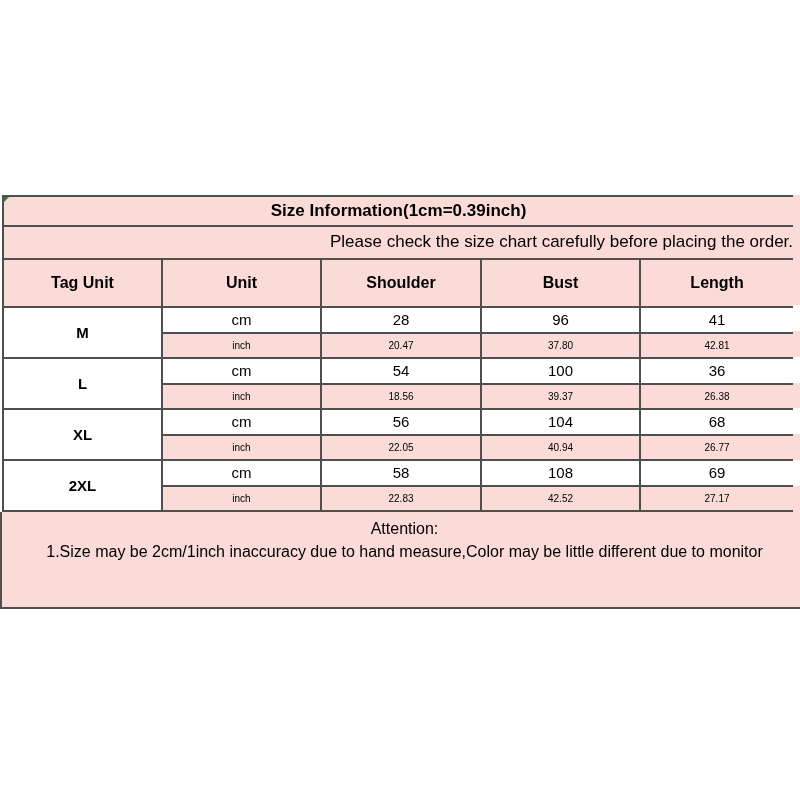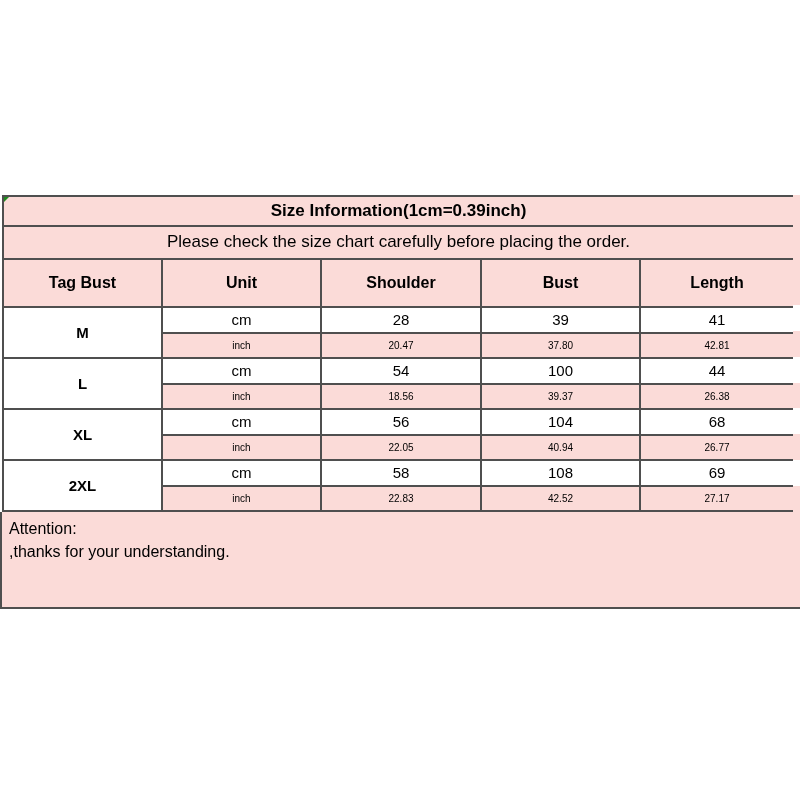--- a/index.html
+++ b/index.html
@@ -34,20 +34,21 @@
     position:relative;
   }
   .corner-marker{
     position:absolute;left:0;top:0;width:0;height:0;
     border-top:5px solid var(--marker);
     border-right:5px solid transparent;
   }
   tr.subtitle-row td{
     height:31px;background:var(--pink);
     font-size:17px;
+    text-align:right;
   }
   tr.header-row th{
     height:45px;background:var(--pink);
     font-weight:bold;font-size:16px;
   }
   tr.cm-row td{height:23px;background:#ffffff;font-size:15px;}
   tr.inch-row td{height:23px;background:var(--pink);font-size:10px;}
   td.tag-cell{
     background:#ffffff;
     font-weight:bold;font-size:18px;
@@ -67,21 +68,21 @@
       var(--pink) 291px, var(--pink) 317px);
   }
   .attention{
     position:absolute;left:0px;top:512px;
     width:800px;height:97px;
     box-sizing:border-box;
     background:var(--pink);
     border-left:2px solid var(--border);
     border-bottom:2px solid var(--border);
     padding:5px 0 0 7px;
-    text-align:left;
+    text-align:center;
     font-size:16px;line-height:23px;
     white-space:nowrap;
   }
   .attention div{white-space:nowrap;}
 </style>
 </head>
 <body>
 
 <div class="sheet">
 
@@ -97,47 +98,47 @@
       <tr class="title-row">
         <td colspan="5">
           <span class="corner-marker"></span>
           <span>Size Information(1cm=0.39inch)</span>
         </td>
       </tr>
       <tr class="subtitle-row">
         <td colspan="5">Please check the size chart carefully before placing the order.</td>
       </tr>
       <tr class="header-row">
-        <th>Tag Bust</th>
+        <th>Tag Unit</th>
         <th>Unit</th>
         <th>Shoulder</th>
         <th>Bust</th>
         <th>Length</th>
       </tr>
 
       <tr class="cm-row">
         <td class="tag-cell" rowspan="2">M</td>
         <td class="unit-cell">cm</td>
         <td>28</td>
-        <td>39</td>
+        <td>96</td>
         <td>41</td>
       </tr>
       <tr class="inch-row">
         <td class="unit-cell">inch</td>
         <td>20.47</td>
         <td>37.80</td>
         <td>42.81</td>
       </tr>
 
       <tr class="cm-row">
         <td class="tag-cell" rowspan="2">L</td>
         <td class="unit-cell">cm</td>
         <td>54</td>
         <td>100</td>
-        <td>44</td>
+        <td>36</td>
       </tr>
       <tr class="inch-row">
         <td class="unit-cell">inch</td>
         <td>18.56</td>
         <td>39.37</td>
         <td>26.38</td>
       </tr>
 
       <tr class="cm-row">
         <td class="tag-cell" rowspan="2">XL</td>
@@ -166,16 +167,16 @@
         <td>42.52</td>
         <td>27.17</td>
       </tr>
     </tbody>
   </table>
 
   <div class="edge-strip"></div>
 
   <div class="attention">
     <div>Attention:</div>
-    <div>,thanks for your understanding.</div>
+    <div>1.Size may be 2cm/1inch inaccuracy due to hand measure,Color may be little different due to monitor</div>
   </div>
 
 </div>
 
 </body></html>

